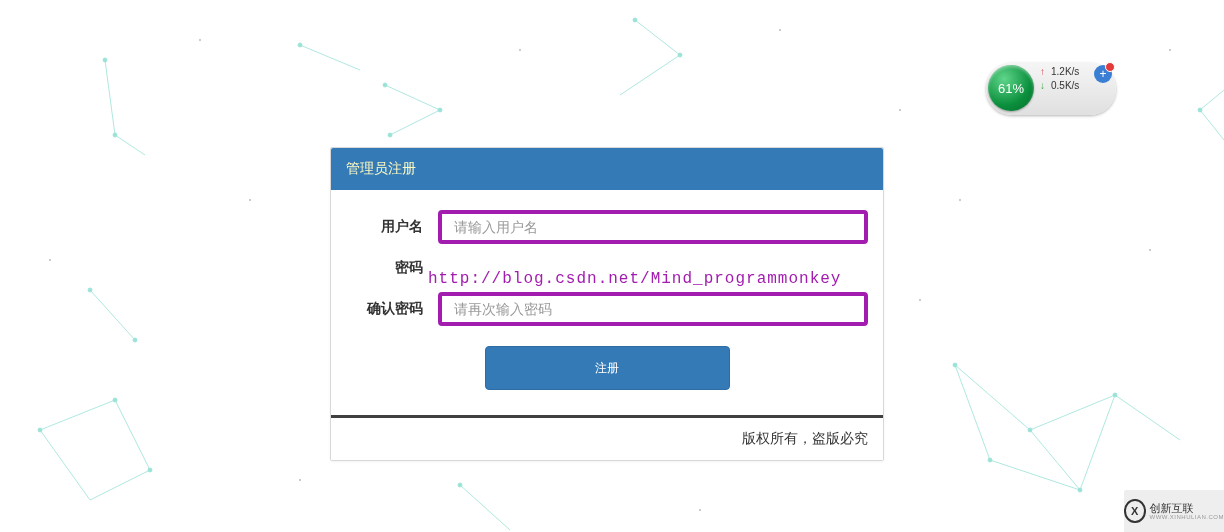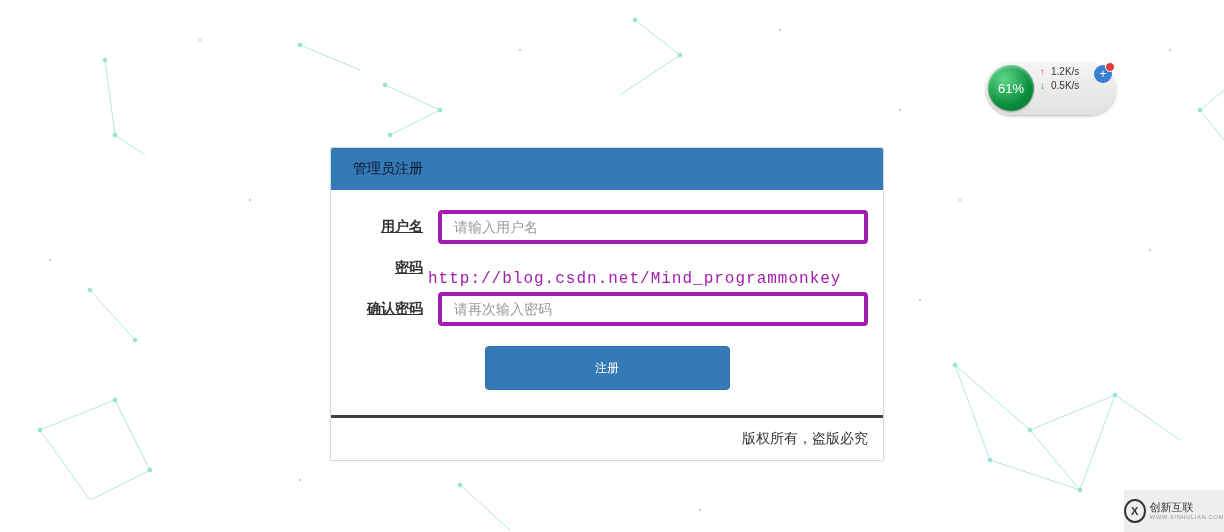--- a/index.html
+++ b/index.html
@@ -29,41 +29,40 @@
       top: 147px;
       width: 554px;
       background: #ffffff;
       border: 1px solid #d8d8d8;
       border-radius: 2px;
       box-shadow: 0 1px 3px rgba(0,0,0,0.05);
       z-index: 2;
     }
     .panel-header {
       background: #337ab7;
-      color: #0f172a;
-      padding: 12px 22px;
+      color: #fef9c3;
+      padding: 12px 15px;
       font-size: 14px;
       border-radius: 2px 2px 0 0;
     }
     .panel-body {
       padding: 20px 15px 20px 15px;
     }
     .form-row {
       display: flex;
       align-items: center;
       margin-bottom: 15px;
     }
     .form-label {
       width: 92px;
       text-align: right;
       padding-right: 15px;
       font-size: 14px;
       color: #333333;
       font-weight: bold;
-      text-decoration: underline;
     }
     .form-input {
       flex: 1;
       height: 34px;
       border: 4px solid #a21caf;
       border-radius: 4px;
       padding: 6px 12px;
       font-size: 14px;
       color: #555555;
       background: #ffffff;
@@ -202,21 +201,20 @@
       justify-content: center;
       font-size: 11px;
       font-weight: bold;
       color: #333333;
       margin-right: 4px;
     }
     .corner-logo-text {
       font-size: 11px;
       color: #333333;
       line-height: 1;
-      font-family: Liberation Mono, monospace;
     }
     .corner-logo-sub {
       font-size: 6px;
       color: #999999;
       letter-spacing: 0.5px;
     }
   </style>
 </head>
 <body>
 

